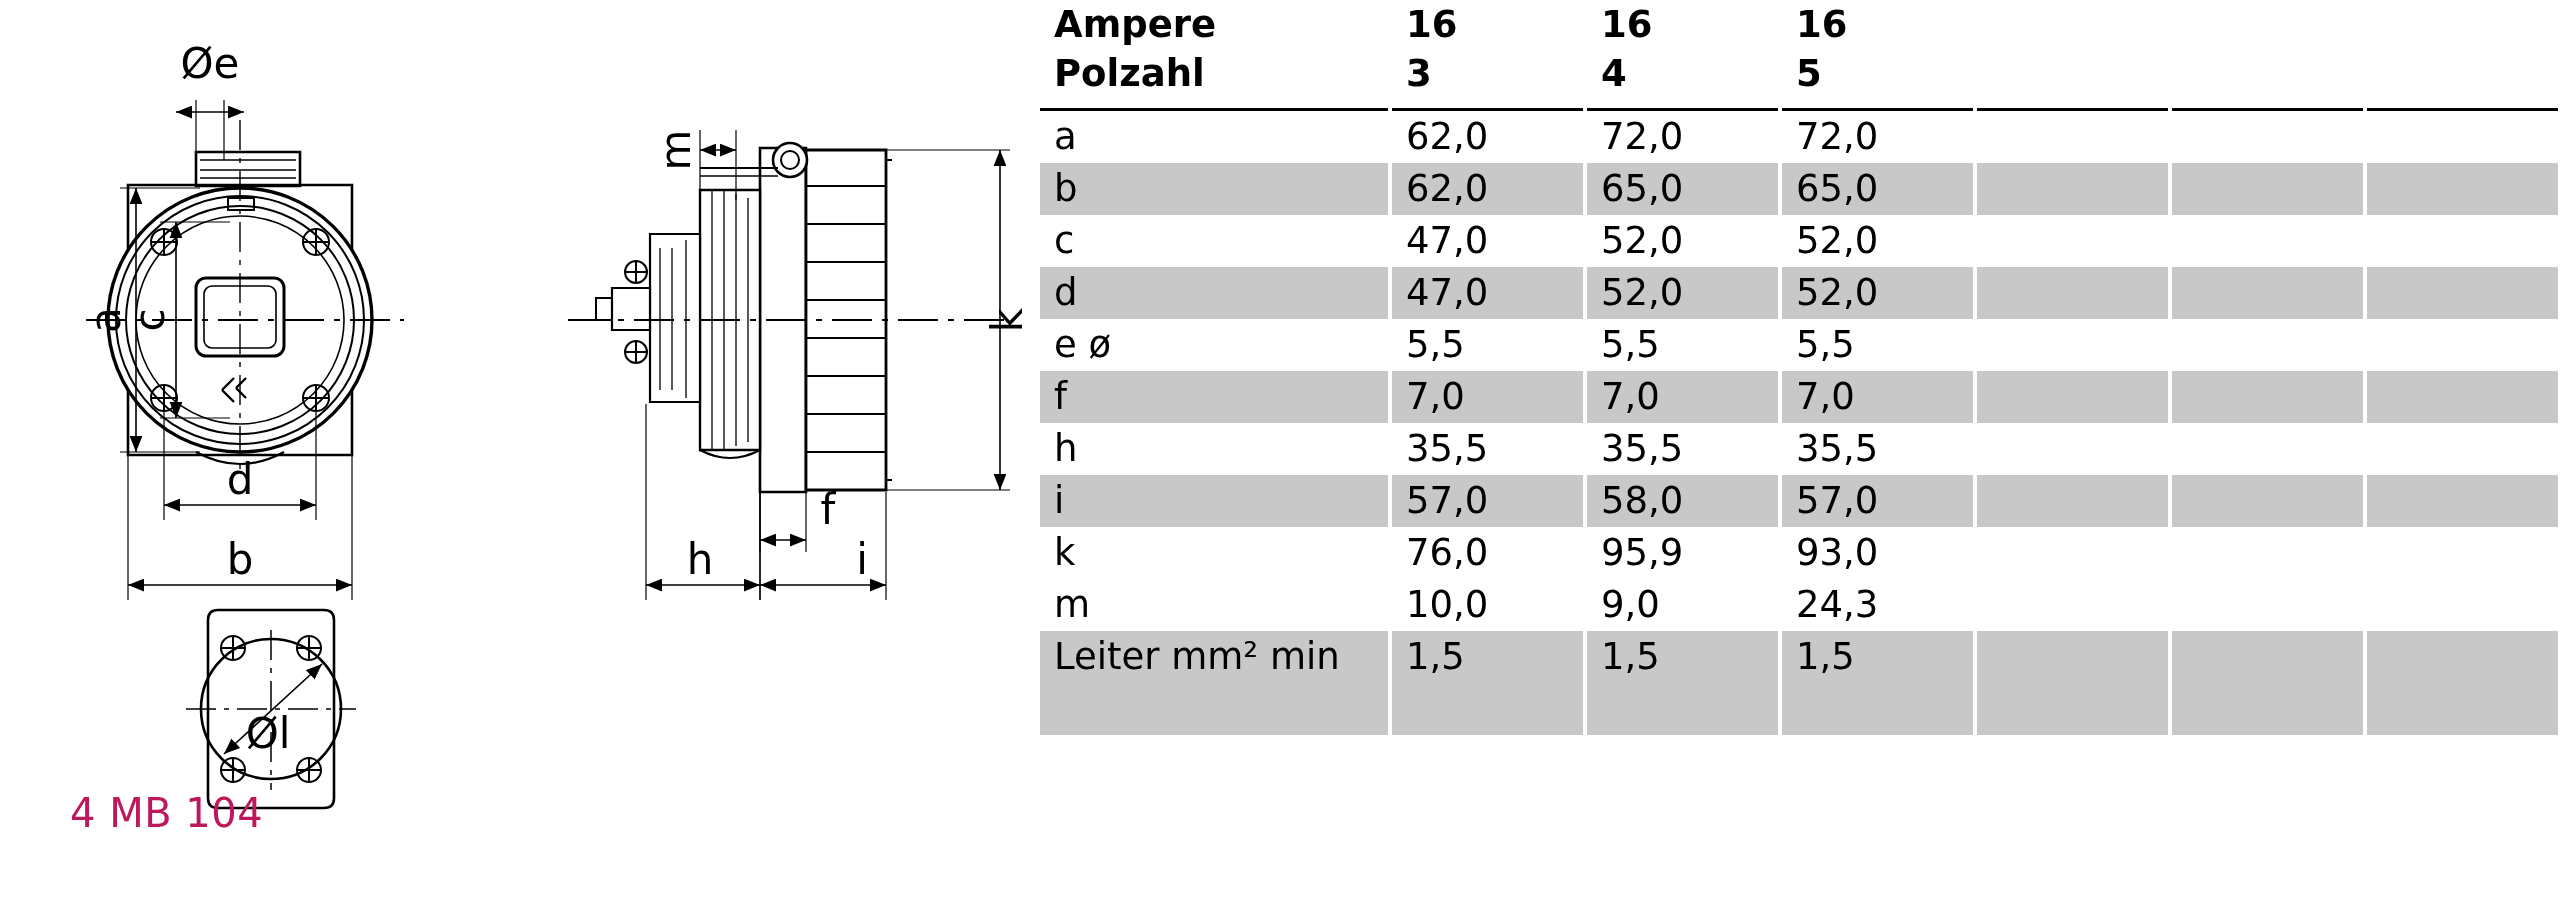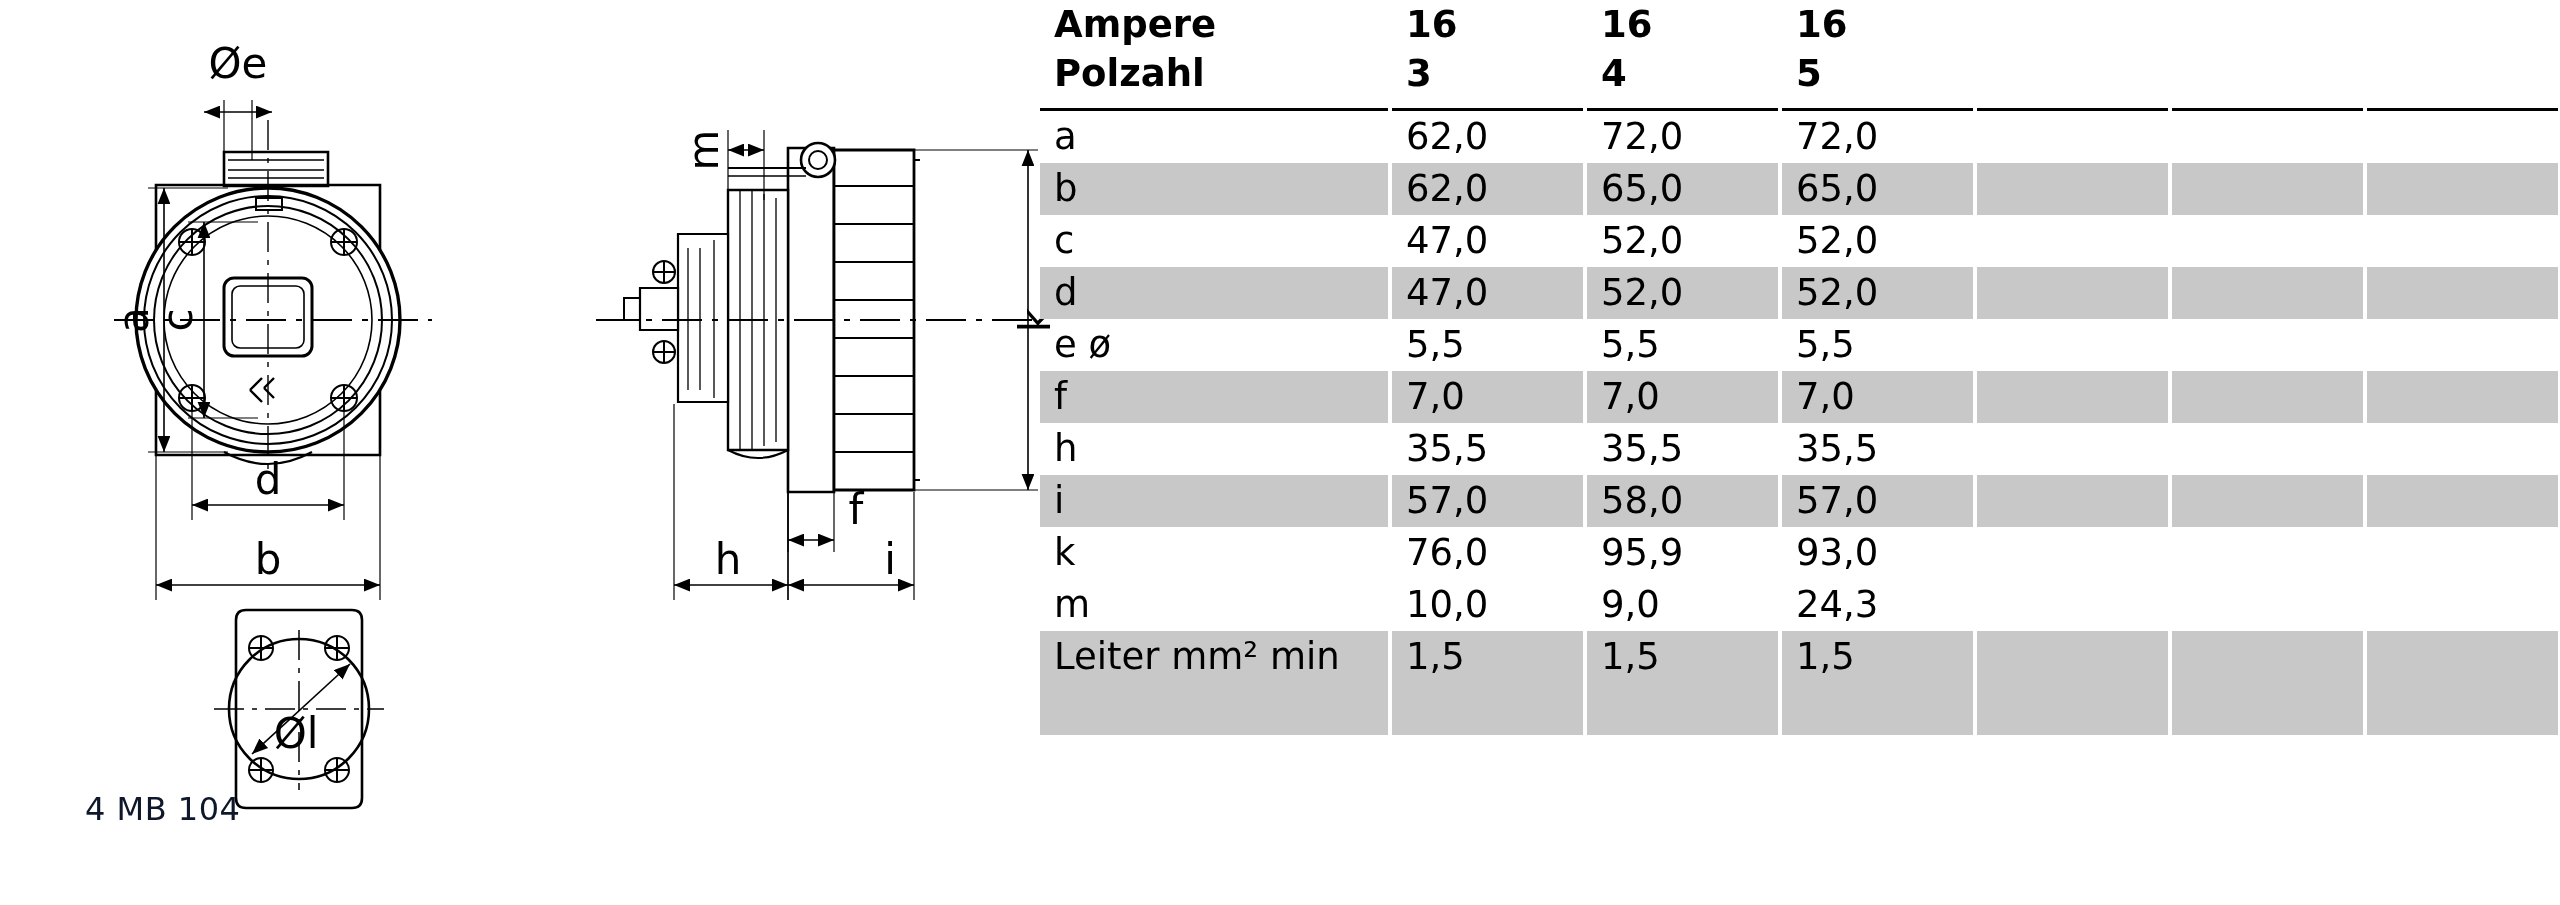--- a/index.html
+++ b/index.html
@@ -20,33 +20,32 @@
     height: 905px;
   }
 
   
   .drawing-panel {
     position: absolute;
     left: 0;
     top: 0;
     width: 1040px;
     height: 905px;
-    margin-left: 28px;
   }
   .drawing-svg {
     position: absolute;
     left: 0;
     top: 0;
   }
   .part-code {
     position: absolute;
-    left: 57px;
+    left: 70px;
     top: 790px;
-    font-size: 32px;
-    color: #0f172a;
+    font-size: 40px;
+    color: #be185d;
     letter-spacing: 0.5px;
     white-space: nowrap;
   }
 
   
   .table-panel {
     position: absolute;
     left: 1040px;
     top: 0;
     width: 1520px;

